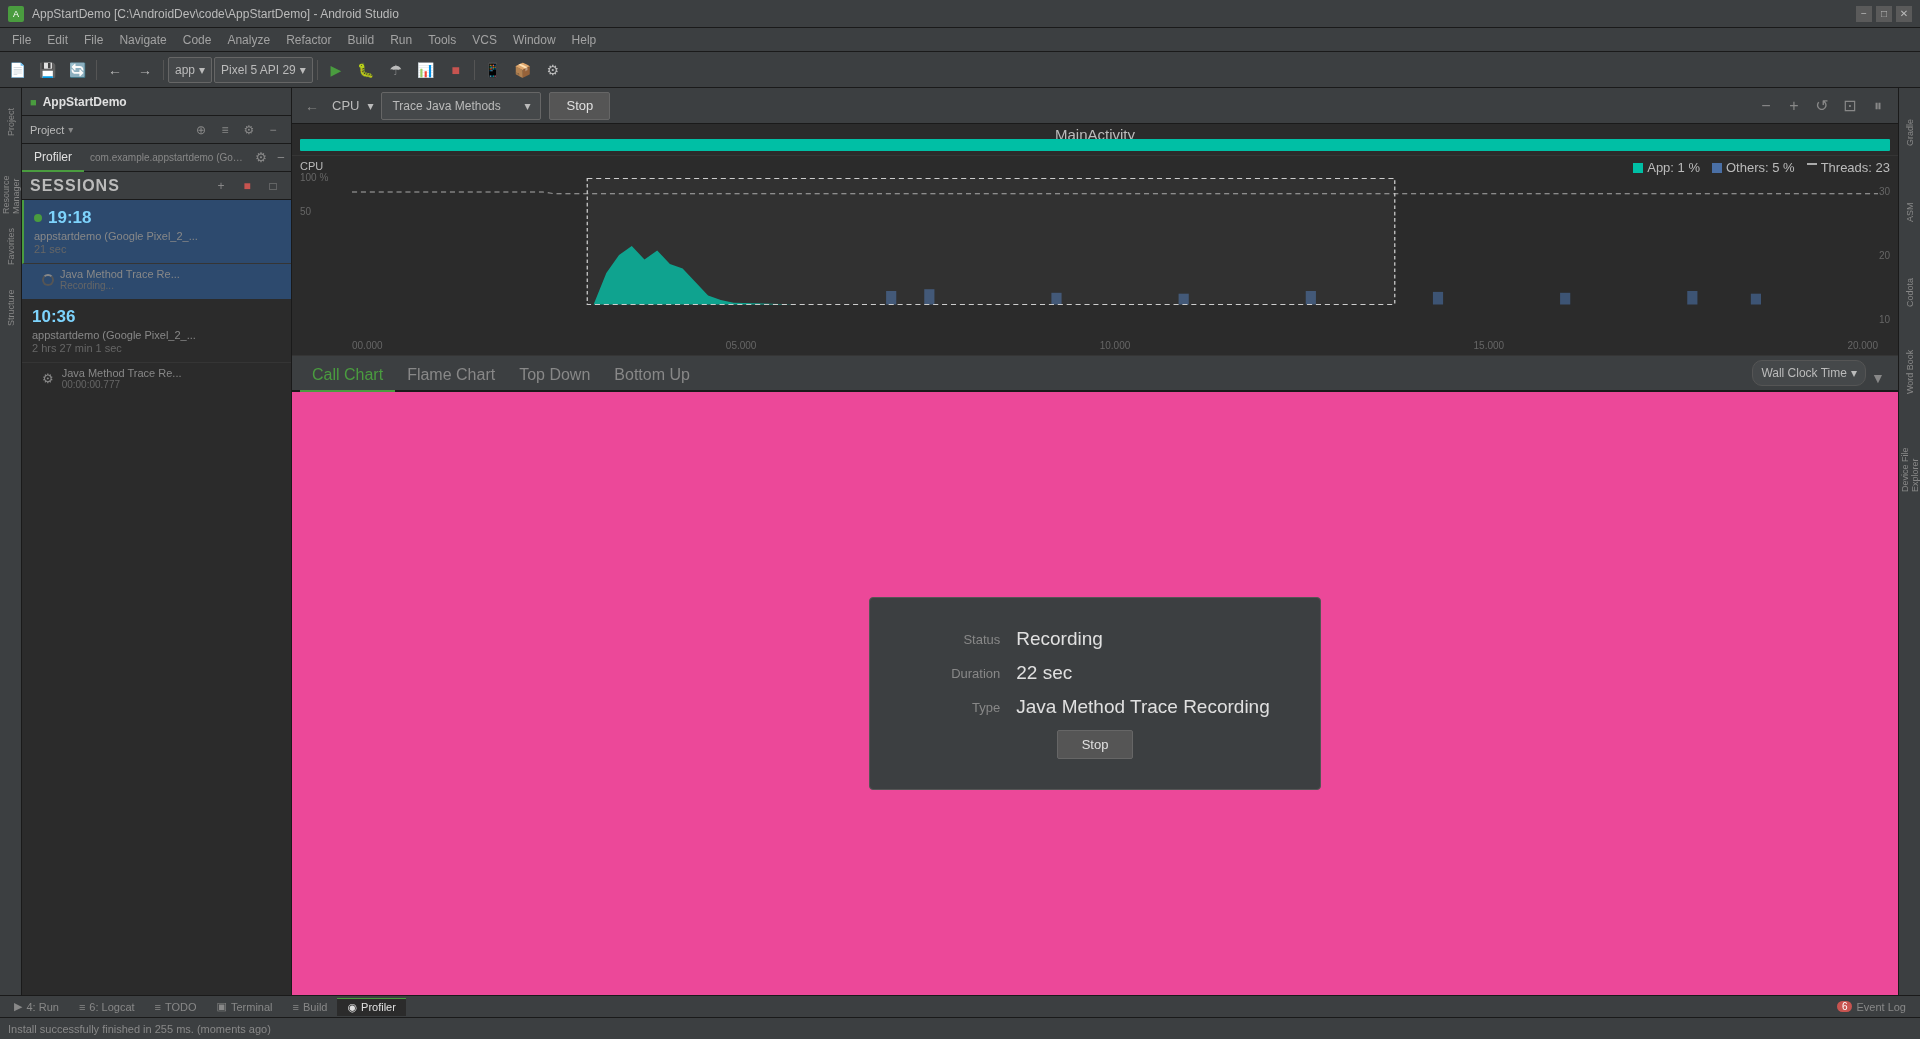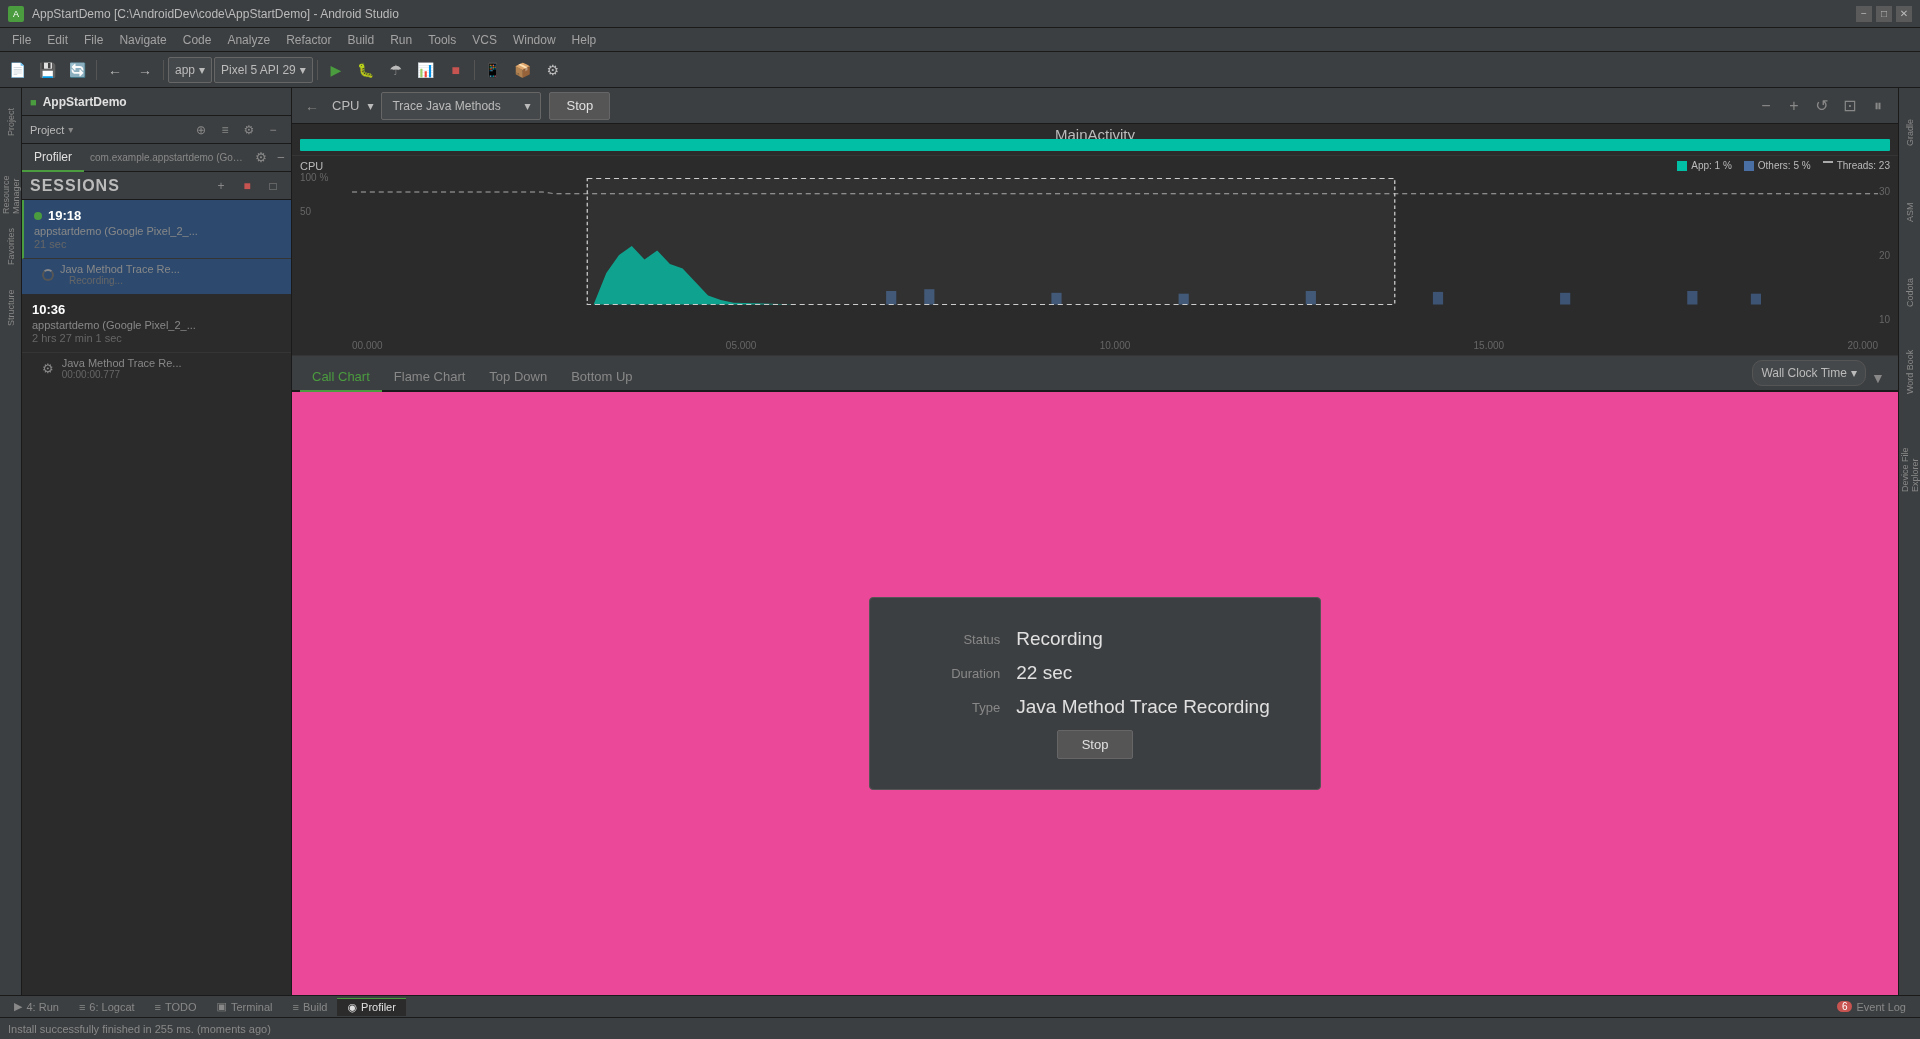--- a/index.html
+++ b/index.html
@@ -26,21 +26,21 @@
     .left-sidebar { width: 22px; background: #3c3f41; display: flex; flex-direction: column; align-items: center; padding: 4px 0; gap: 2px; border-right: 1px solid #1a1a1a; }
     .sidebar-icon { width: 20px; height: 60px; display: flex; align-items: center; justify-content: center; cursor: pointer; color: #888; font-size: 9px; writing-mode: vertical-rl; text-orientation: mixed; }
 
     
     .sessions-panel { width: 270px; background: #2b2b2b; border-right: 1px solid #1a1a1a; display: flex; flex-direction: column; }
     .sessions-header { background: #3c3f41; height: 28px; display: flex; align-items: center; padding: 0 8px; gap: 6px; border-bottom: 1px solid #1a1a1a; }
     .sessions-title { color: #bbb; font-size: 16px; font-weight: bold; letter-spacing: 1px; flex: 1; }
     .sessions-btn { width: 20px; height: 20px; background: transparent; border: none; color: #888; cursor: pointer; display: flex; align-items: center; justify-content: center; font-size: 12px; }
     .session-item { padding: 8px 10px; border-bottom: 1px solid #353535; cursor: pointer; }
     .session-item.active { background: #2d4a6e; border-left: 2px solid #4a9c3f; }
-    .session-time { color: #ffffff; font-size: 13px; font-weight: bold; display: flex; align-items: center; gap: 6px; }
+    .session-time { color: #7dd3fc; font-size: 17px; font-weight: bold; display: flex; align-items: center; gap: 6px; }
     .session-dot { width: 8px; height: 8px; border-radius: 50%; background: #4a9c3f; }
     .session-name { color: #888; font-size: 11px; margin-top: 2px; }
     .session-duration { color: #666; font-size: 11px; margin-top: 1px; }
     .session-recording { display: flex; align-items: center; gap: 6px; padding: 4px 10px 4px 20px; }
     .recording-spinner { width: 12px; height: 12px; border: 2px solid #555; border-top: 2px solid #888; border-radius: 50%; animation: spin 1s linear infinite; }
     @keyframes spin { to { transform: rotate(360deg); } }
     .recording-label { color: #888; font-size: 11px; }
 
     
     .profiler-main { flex: 1; display: flex; flex-direction: column; overflow: hidden; }
@@ -60,30 +60,30 @@
     .chart-area { background: #2b2b2b; flex: 1; display: flex; flex-direction: column; overflow: hidden; }
 
     
     .main-activity-bar { height: 32px; background: #2b2b2b; display: flex; align-items: center; padding: 0 8px; border-bottom: 1px solid #353535; position: relative; }
     .main-activity-label { color: #bbb; font-size: 15px; position: absolute; left: 50%; transform: translateX(-50%); top: 2px; }
     .main-activity-strip { position: absolute; bottom: 4px; left: 0; right: 0; height: 12px; background: #00bfa5; margin: 0 8px; border-radius: 1px; }
 
     
     .cpu-chart-container { height: 200px; background: #2b2b2b; position: relative; border-bottom: 1px solid #353535; }
     .cpu-chart-header { position: absolute; top: 4px; left: 8px; color: #bbb; font-size: 11px; }
-    .cpu-chart-legend { position: absolute; top: 4px; right: 8px; display: flex; gap: 12px; font-size: 10px; color: #bbb; }
+    .cpu-chart-legend { position: absolute; top: 4px; right: 8px; display: flex; gap: 12px; font-size: 13px; color: #bbb; }
     .legend-item { display: flex; align-items: center; gap: 4px; }
     .legend-color { width: 10px; height: 10px; }
     .cpu-chart-svg { position: absolute; top: 0; left: 0; width: 100%; height: 100%; }
     .cpu-x-axis { position: absolute; bottom: 4px; left: 60px; right: 8px; display: flex; justify-content: space-between; color: #666; font-size: 10px; }
     .cpu-right-axis { position: absolute; right: 8px; top: 30px; bottom: 30px; display: flex; flex-direction: column; justify-content: space-between; color: #666; font-size: 10px; text-align: right; }
 
     
     .analysis-tabs { height: 36px; background: #3c3f41; display: flex; align-items: flex-end; padding: 0 8px; border-bottom: 2px solid #1a1a1a; }
-    .analysis-tab { padding: 6px 12px; color: #888; font-size: 13px; cursor: pointer; border-bottom: 2px solid transparent; margin-bottom: -2px; }
+    .analysis-tab { padding: 6px 12px; color: #888; font-size: 16px; cursor: pointer; border-bottom: 2px solid transparent; margin-bottom: -2px; }
     .analysis-tab.active { color: #4a9c3f; border-bottom-color: #4a9c3f; }
     .tab-spacer { flex: 1; }
     .wall-clock-dropdown { background: #45484a; border: 1px solid #555; color: #bbb; padding: 2px 8px; font-size: 12px; height: 26px; border-radius: 10px; display: flex; align-items: center; gap: 4px; cursor: pointer; margin-bottom: 4px; }
     .filter-btn { width: 24px; height: 24px; background: transparent; border: none; color: #888; cursor: pointer; font-size: 14px; }
 
     
     .recording-info-area { flex: 1; display: flex; align-items: center; justify-content: center; background: #ec4899; }
     .recording-info-box { background: #3c3f41; border: 1px solid #555; border-radius: 4px; padding: 30px 50px; min-width: 360px; }
     .info-row { display: flex; align-items: center; margin-bottom: 12px; }
     .info-label { color: #888; font-size: 13px; width: 80px; text-align: right; margin-right: 16px; }
@@ -206,21 +206,21 @@
         <div class="session-dot"></div>
         <span>19:18</span>
       </div>
       <div class="session-name">appstartdemo (Google Pixel_2_...</div>
       <div class="session-duration">21 sec</div>
     </div>
     <div class="session-recording active" style="background:#2d4a6e; padding:4px 10px 8px 20px;">
       <div class="recording-spinner"></div>
       <div style="display:flex; flex-direction:column;">
         <span class="recording-label">Java Method Trace Re...</span>
-        <span style="color:#666; font-size:10px;margin-left:9px;">Recording...</span>
+        <span style="color:#666; font-size:10px;">Recording...</span>
       </div>
     </div>
 
     <div class="session-item">
       <div class="session-time">
         <span>10:36</span>
       </div>
       <div class="session-name">appstartdemo (Google Pixel_2_...</div>
       <div class="session-duration">2 hrs 27 min 1 sec</div>
     </div>

